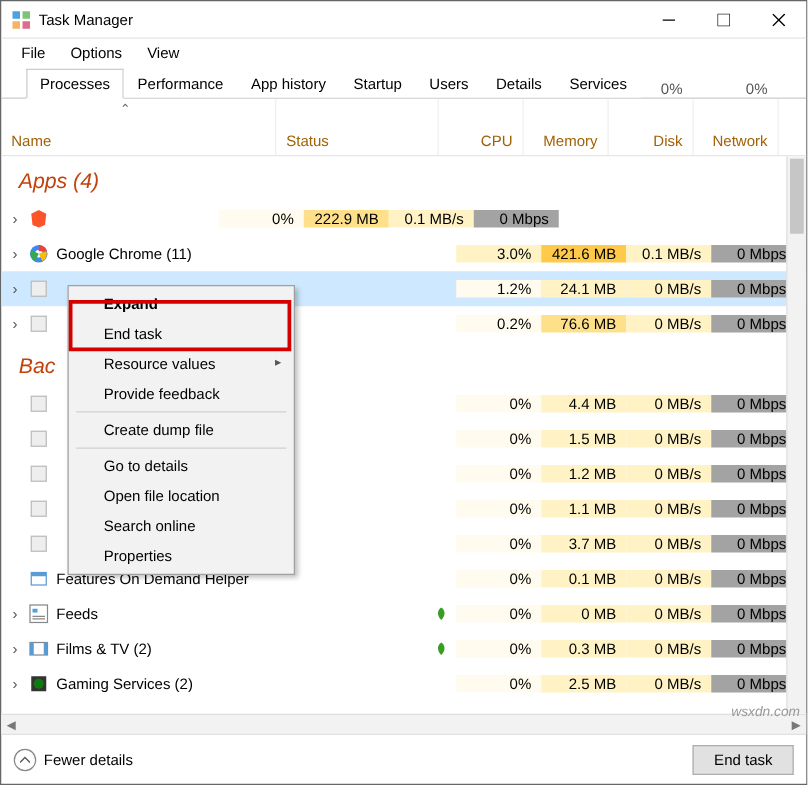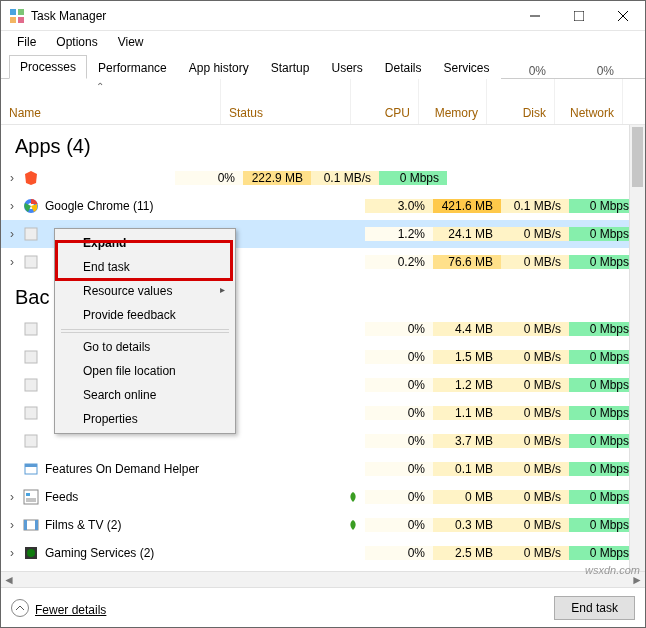--- a/index.html
+++ b/index.html
@@ -16,54 +16,54 @@
   }
   .window { border: 1px solid #666; width: 100%; height: 100%; display: flex; flex-direction: column; }
   .titlebar { display: flex; align-items: center; height: 30px; padding: 0 0 0 8px; border-bottom: 1px solid #e6e6e6; }
   .titlebar .app-icon { width: 16px; height: 16px; margin-right: 6px; }
   .titlebar .title { flex: 0 0 auto; }
   .titlebar .spacer { flex: 1; }
   .winbtn { width: 44px; height: 30px; display: flex; align-items: center; justify-content: center; }
   .winbtn svg { width: 10px; height: 10px; }
   .menubar { display: flex; padding: 2px 6px; height: 22px; align-items: center; }
   .menubar span { padding: 2px 10px; }
-  .tabs { display: flex; border-bottom: 1px solid #ccc; padding-left: 8px; height: 26px; align-items: flex-end; }
+  .tabs { display: flex; border-bottom: 1px solid #ccc; padding-left: 20px; height: 26px; align-items: center; }
   .tab { padding: 4px 10px; border: 1px solid transparent; border-bottom: none; position: relative; top: 1px; background: #fff; }
   .tab.active { border-color: #ccc; border-bottom: 1px solid #fff; }
   .columns-header { display: flex; border-bottom: 1px solid #e6e6e6; height: 46px; align-items: stretch; }
   .col { display: flex; flex-direction: column; justify-content: flex-end; padding: 4px 8px; border-right: 1px solid #f0f0f0; }
   .col.name { width: 220px; position: relative; }
   .col.status { width: 130px; }
   .col.num { width: 68px; text-align: right; align-items: flex-end; gap: 28px; }
   .col .pct { color: #555; }
   .col .lbl { color: #a16207; }
   .sort-indicator { position: absolute; top: 2px; left: 95px; color: #666; font-size: 10px; }
   .scroll-area { flex: 1; overflow: hidden; position: relative; }
-  .group-title { color: #000000; font-size: 20px; padding: 10px 0 6px 14px; }
+  .group-title { color: #c2410c; font-size: 17px; padding: 10px 0 6px 14px; font-style: italic; }
   .row { display: flex; align-items: center; height: 28px; }
   .row .expander { width: 14px; text-align: center; color: #555; margin-left: 4px; }
   .row .proc-icon { width: 16px; height: 16px; margin: 0 6px 0 4px; display: flex; align-items: center; justify-content: center; }
   .row .proc-name { flex: 0 0 auto; width: 190px; overflow: hidden; white-space: nowrap; }
   .row .status-col { width: 130px; display: flex; align-items: center; justify-content: flex-end; padding-right: 6px; }
   .row .num-col { width: 68px; text-align: right; padding-right: 8px; }
   .row.selected { background: #cde8ff; }
   .lvl-cpu-0 { background: #fffcef; }
   .lvl-cpu-1 { background: #fff3c6; }
   .lvl-mem-0 { background: #fff3c6; }
   .lvl-mem-1 { background: #ffe08a; }
   .lvl-mem-2 { background: #ffc94a; }
   .lvl-disk-0 { background: #fff3c6; }
-  .lvl-net-0 { background: #86efac; }
+  .lvl-net-0 { background: #a3a3a3; }
   .scrollbar-v { position: absolute; right: 0; top: 0; width: 16px; height: 100%; background: #f2f2f2; border-left: 1px solid #e0e0e0; }
   .scrollbar-v .thumb { position: absolute; top: 2px; left: 2px; right: 2px; height: 60px; background: #c6c6c6; }
   .scrollbar-h { height: 16px; background: #f2f2f2; border-top: 1px solid #e0e0e0; display: flex; }
   .scrollbar-h .arrow { width: 16px; display: flex; align-items: center; justify-content: center; color: #777; }
   .scrollbar-h .track { flex: 1; }
   .footer { display: flex; align-items: center; height: 40px; padding: 0 10px; border-top: 1px solid #e0e0e0; }
-  .footer .fewer { flex: 1; display: flex; align-items: flex-end; gap: 6px; text-decoration: underline; }
+  .footer .fewer { flex: 1; display: flex; align-items: center; gap: 6px; }
   .footer .circle { width: 18px; height: 18px; border: 1px solid #888; border-radius: 50%; display: flex; align-items: center; justify-content: center; }
   .footer button { padding: 4px 16px; background: #e1e1e1; border: 1px solid #adadad; font-family: inherit; font-size: 12px; }
   .context-menu {
     position: absolute;
     left: 54px; top: 228px;
     width: 182px;
     background: #f2f2f2;
     border: 1px solid #a0a0a0;
     box-shadow: 2px 2px 4px rgba(0,0,0,0.25);
     padding: 2px;
@@ -399,20 +399,21 @@
 
 <div class="context-menu">
   <div class="cm-item"><b>Expand</b></div>
   <div class="cm-item">End task</div>
   <div class="cm-item">
     <span>Resource values</span>
     <span class="arrow">▸</span>
   </div>
   <div class="cm-item">Provide feedback</div>
   <div class="sep"></div>
+  <div class="cm-item">Create dump file</div>
   <div class="sep"></div>
   <div class="cm-item">Go to details</div>
   <div class="cm-item">Open file location</div>
   <div class="cm-item">Search online</div>
   <div class="cm-item">Properties</div>
 </div>
 
 <div class="highlight-box"></div>
 <div class="watermark">wsxdn.com</div>
 

